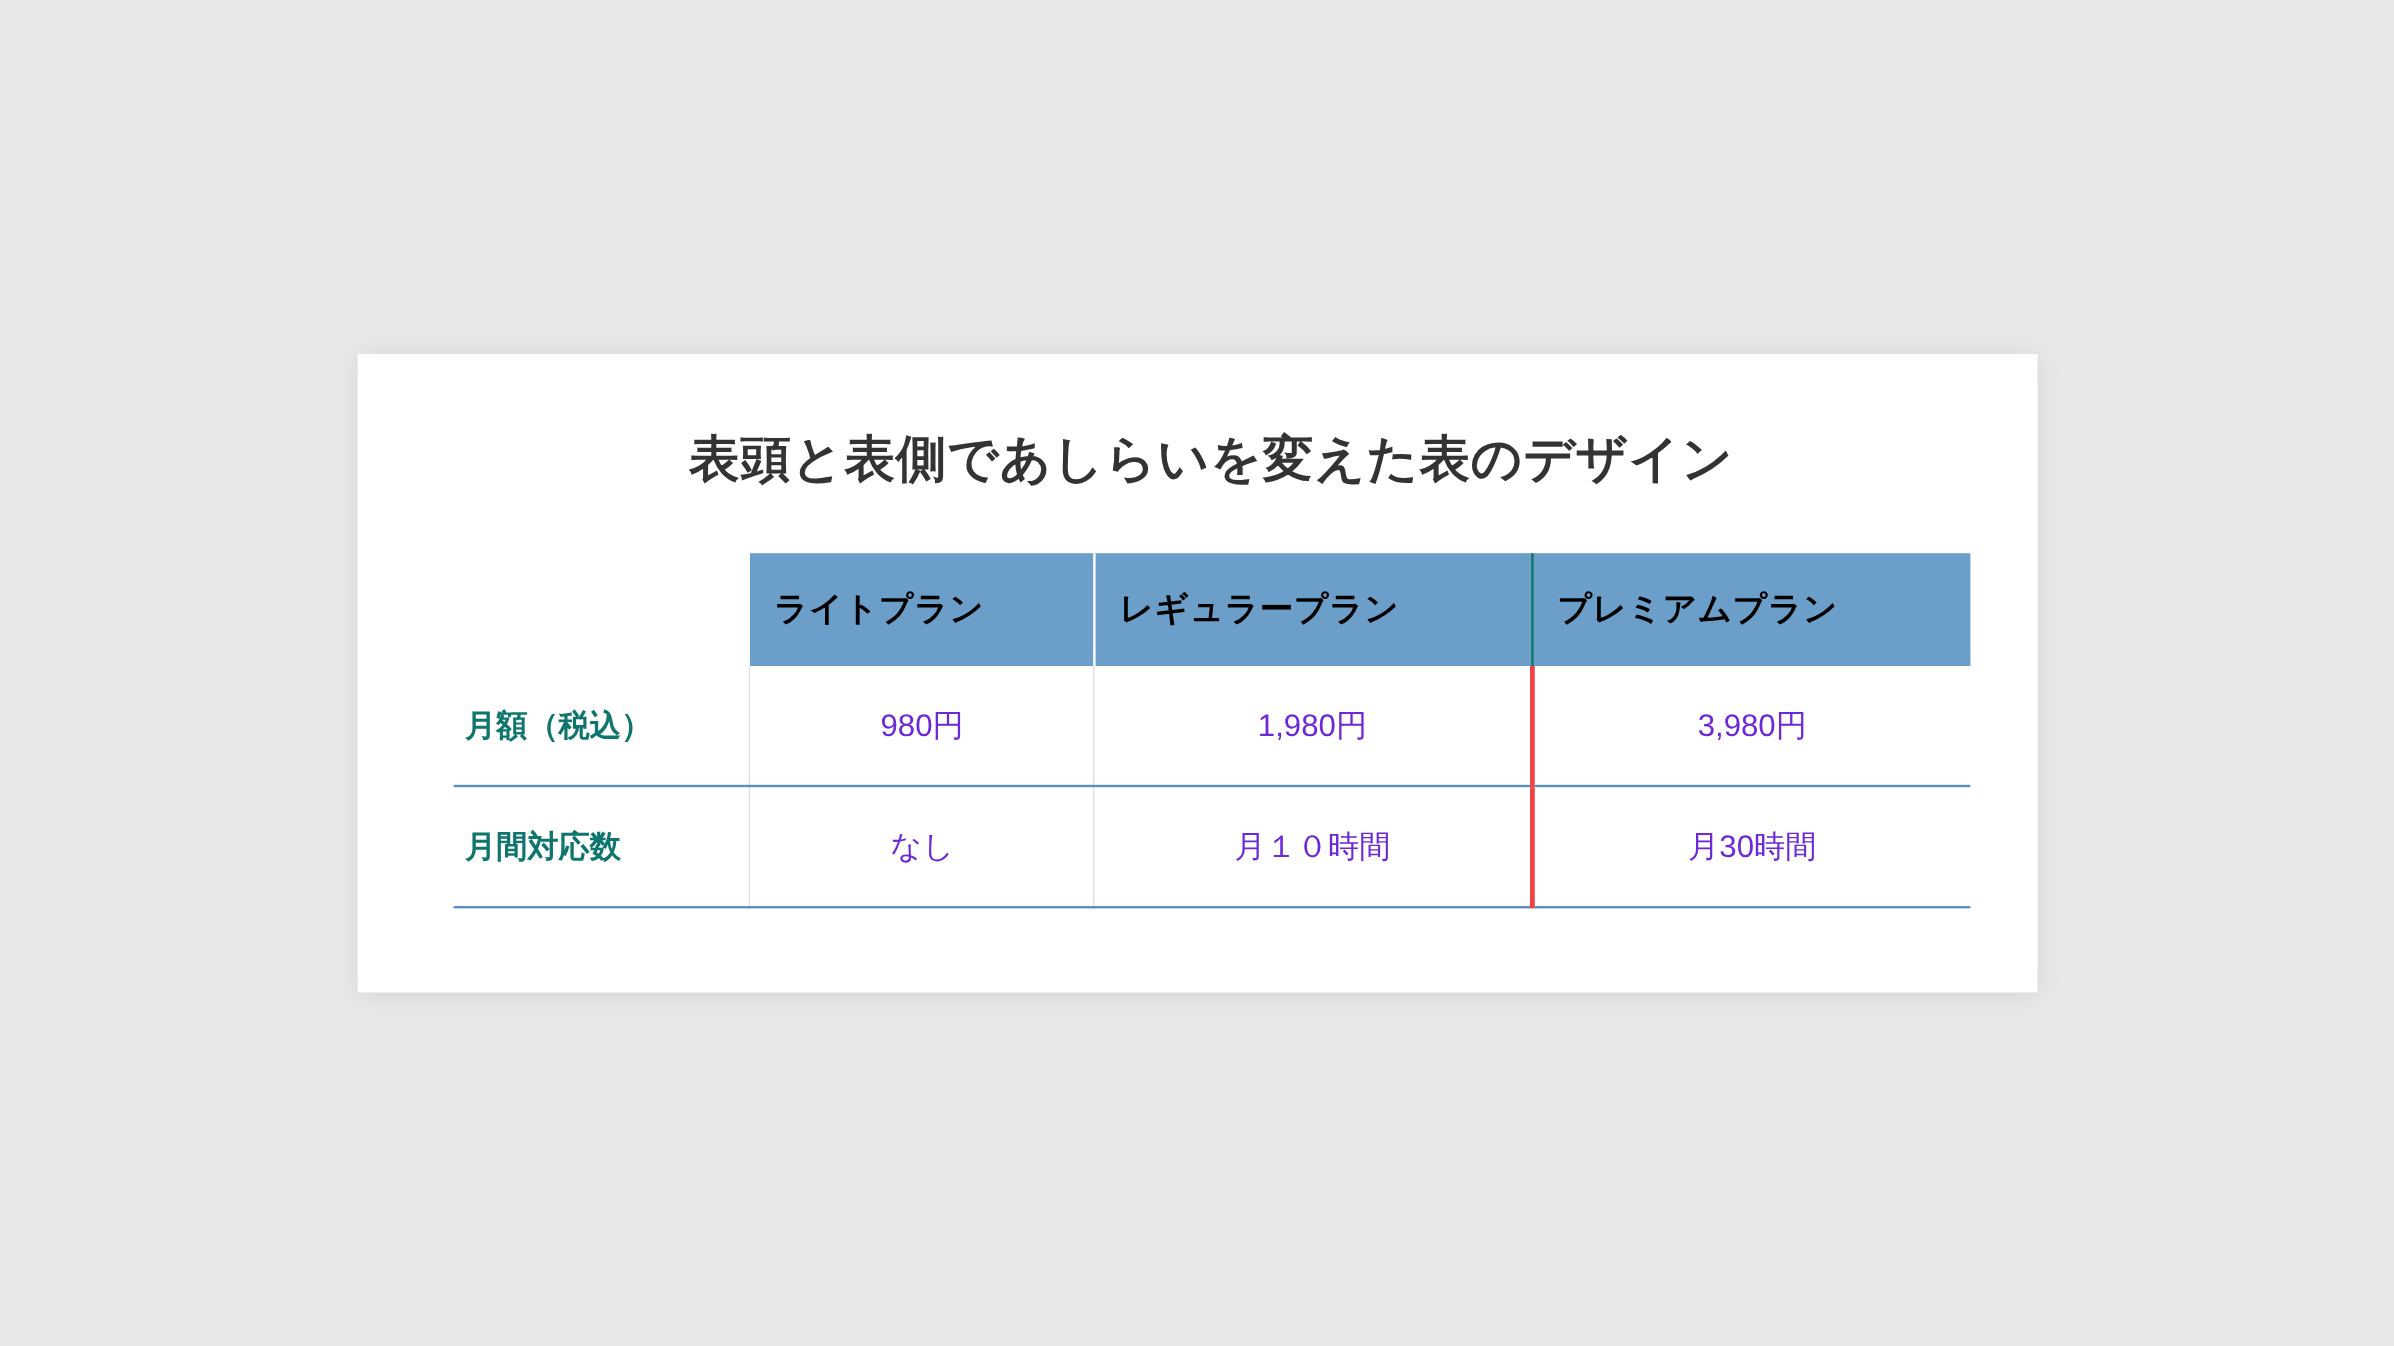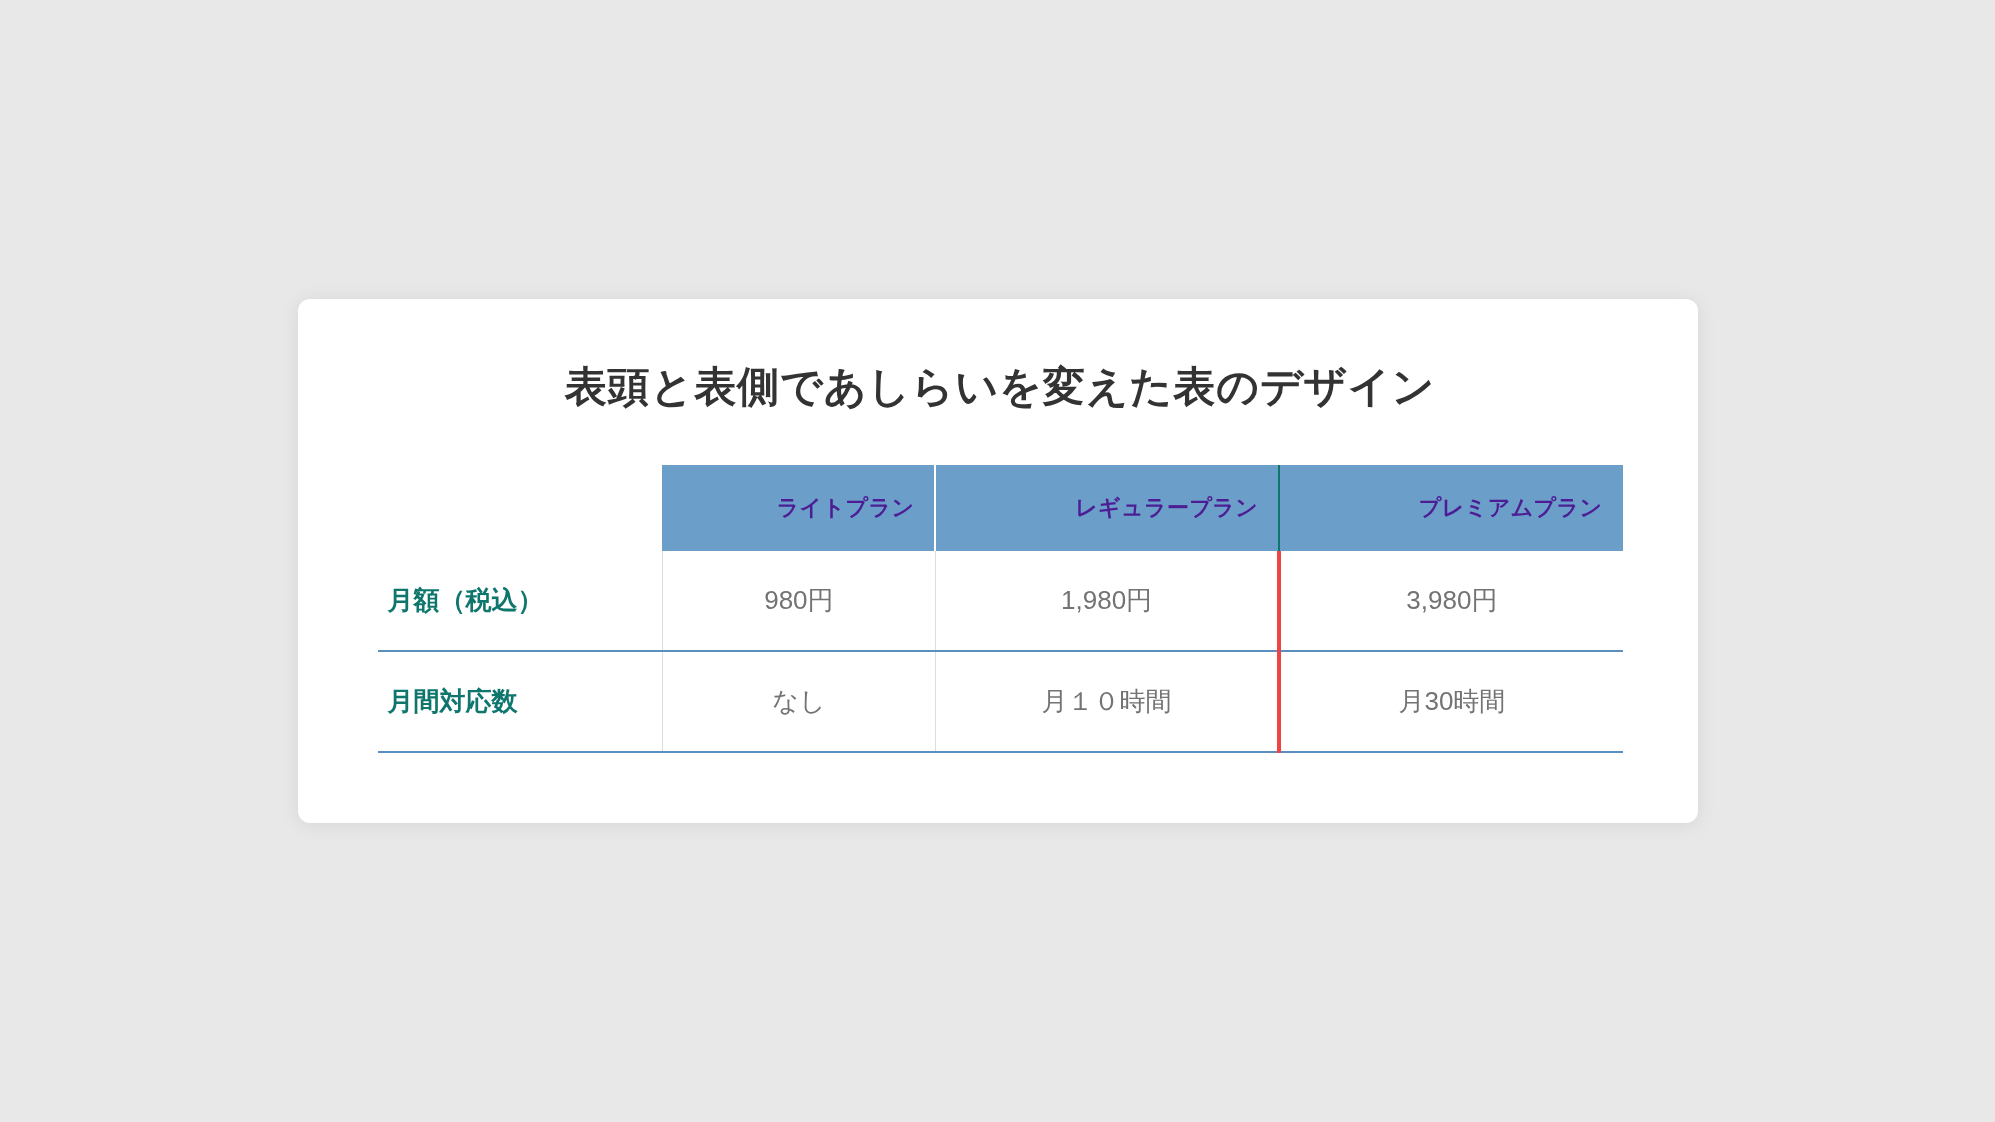--- a/index.html
+++ b/index.html
@@ -12,22 +12,22 @@
       background: #e8e8e8;
       display: flex;
       justify-content: center;
       align-items: center;
       min-height: 100vh;
       font-family: 'Hiragino Sans', 'Hiragino Kaku Gothic ProN', 'Yu Gothic', 'Meiryo', sans-serif;
     }
 
     .card {
       background: #ffffff;
-      border-radius: 12px;
-      padding: 60px 75px 70px 80px;
+      border-radius: 0;
+      padding: 60px 56px 70px 80px;
       width: 1400px;
       max-width: 95vw;
       box-shadow: 0 2px 20px rgba(0,0,0,0.08);
     }
 
     .page-title {
       font-size: 42px;
       font-weight: 700;
       color: #333333;
       text-align: center;
@@ -40,24 +40,24 @@
     }
 
     table {
       width: 100%;
       border-collapse: collapse;
     }
 
     
     thead tr th {
       background-color: #6b9ec8;
-      color: #4c1d95;
-      font-size: 22px;
+      color: #000000;
+      font-size: 28px;
       font-weight: 600;
-      text-align: right;
+      text-align: left;
       padding: 28px 20px;
       letter-spacing: 0.02em;
     }
 
     thead tr th:first-child {
       background-color: transparent;
       border: none;
     }
 
     thead tr th:nth-child(2) {
@@ -69,21 +69,21 @@
     }
 
     
     tbody tr {
       border-bottom: 2px solid #5b8fc0;
     }
 
     tbody tr td {
       font-size: 26px;
       font-weight: 400;
-      color: #737373;
+      color: #6d28d9;
       text-align: center;
       padding: 32px 20px;
     }
 
     tbody tr td:first-child {
       color: #0f766e;
       font-weight: 600;
       text-align: left;
       padding-left: 10px;
       font-size: 26px;

